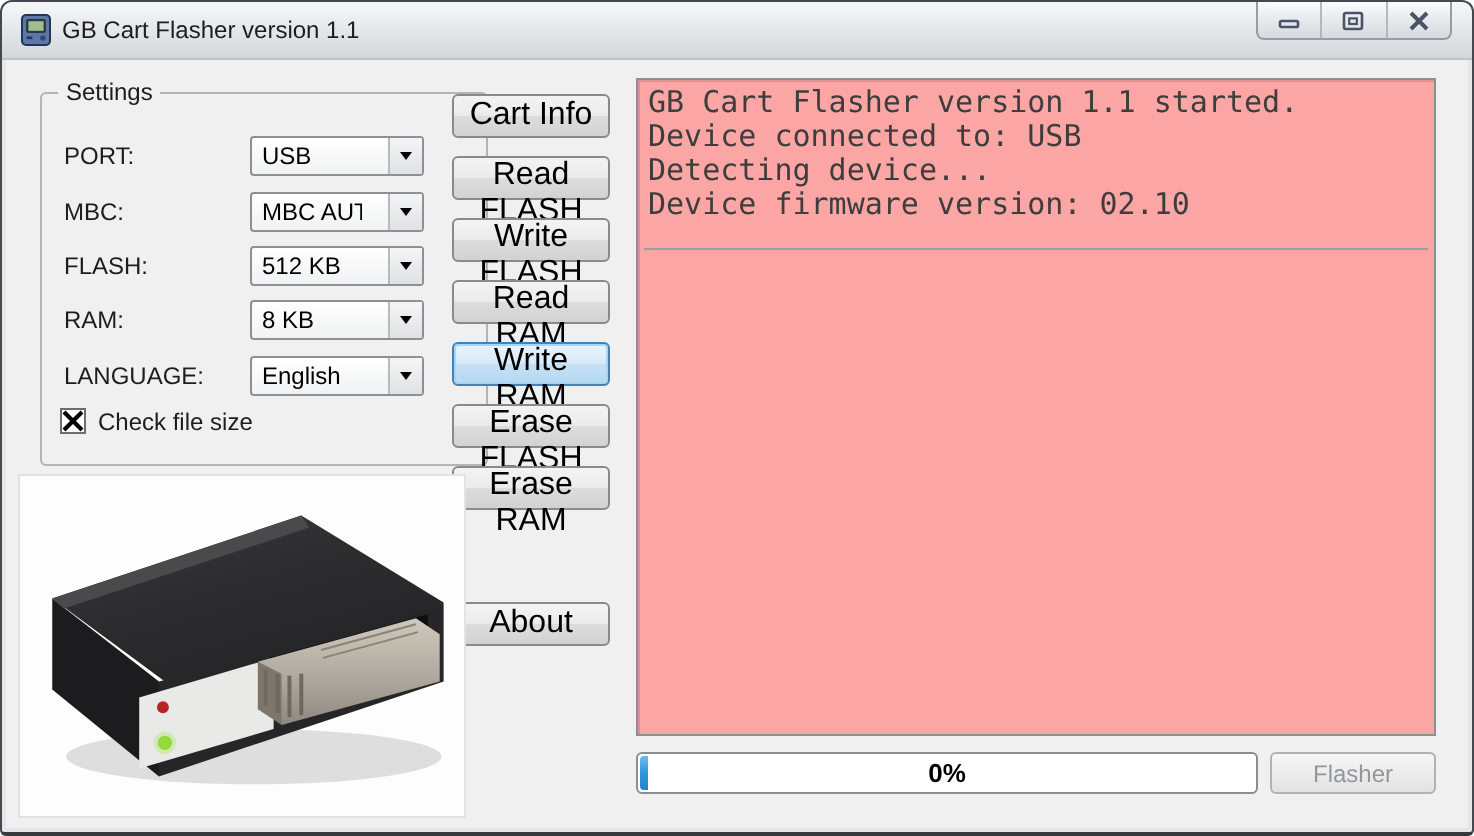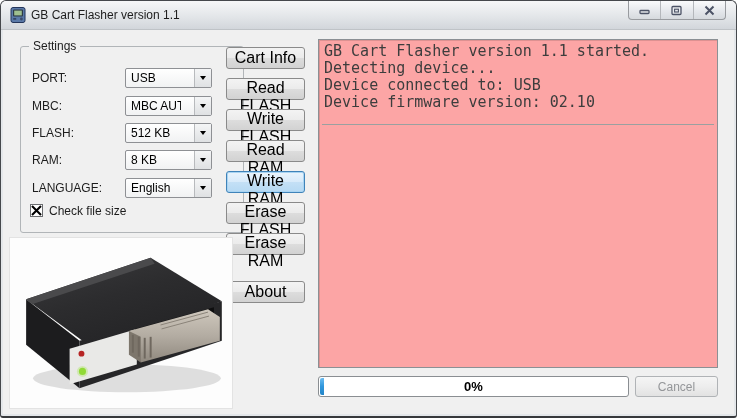--- a/index.html
+++ b/index.html
@@ -213,21 +213,21 @@
     </div>
   </div>
 
   <button class="act-btn" style="top:46px">Cart Info</button>
   <button class="act-btn" style="top:77px">Read FLASH</button>
   <button class="act-btn" style="top:108px">Write FLASH</button>
   <button class="act-btn" style="top:139px">Read RAM</button>
   <button class="act-btn focused" style="top:170px">Write RAM</button>
   <button class="act-btn" style="top:201px">Erase FLASH</button>
   <button class="act-btn" style="top:232px">Erase RAM</button>
-  <button class="act-btn" style="top:280px">About</button>
+  <button class="act-btn" style="top:300px">About</button>
 
   <div class="photo">
     <svg viewBox="0 0 224 172">
       <defs>
         <linearGradient id="topg" x1="0" y1="0" x2="0.6" y2="1">
           <stop offset="0" stop-color="#3b3b3d"></stop>
             <stop offset="0.5" stop-color="#2c2c2e"></stop>
             <stop offset="1" stop-color="#232325"></stop>
         </linearGradient>
         <linearGradient id="cartg" x1="0" y1="0" x2="0" y2="1">
@@ -261,26 +261,26 @@
       </g>
       <g stroke="#8a8378" stroke-width="1">
         <line x1="152" y1="88" x2="200" y2="75"></line>
           <line x1="153" y1="92" x2="201" y2="79"></line>
       </g>
     </svg>
   </div>
 
   <div class="console">
     <div>GB Cart Flasher version 1.1 started.</div>
+    <div>Device connected to: USB</div>
     <div>Detecting device...</div>
-    <div>Device connected to: USB</div>
     <div>Device firmware version: 02.10</div>
     <div class="console-sep"></div>
   </div>
 
   <div class="progress">
     <div class="progress-fill"></div>
     <div class="progress-label">0%</div>
   </div>
 
-  <button class="cancel-btn">Cancel</button>
+  <button class="cancel-btn">Flasher</button>
 
 </div>
 
 </body></html>

